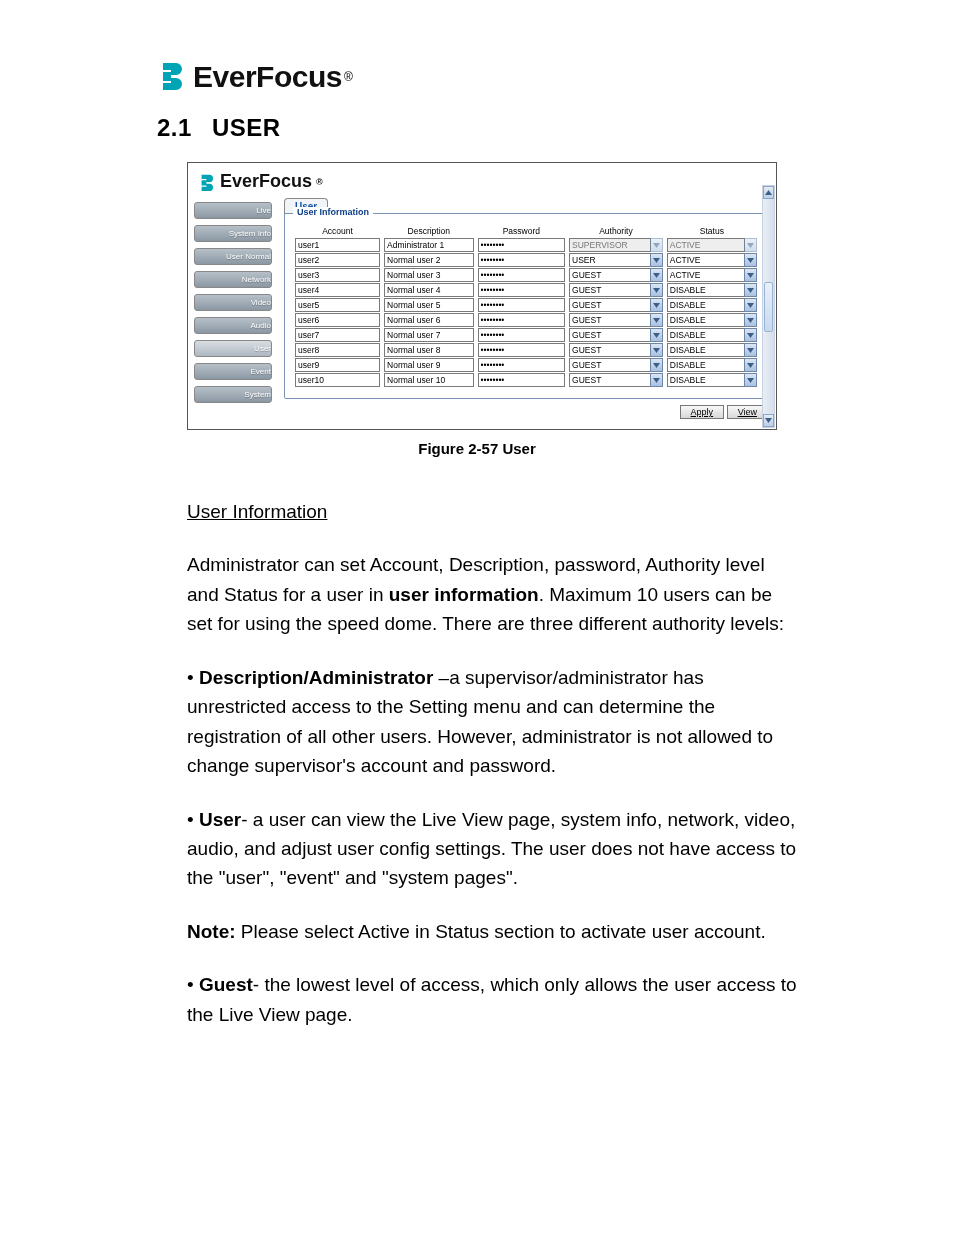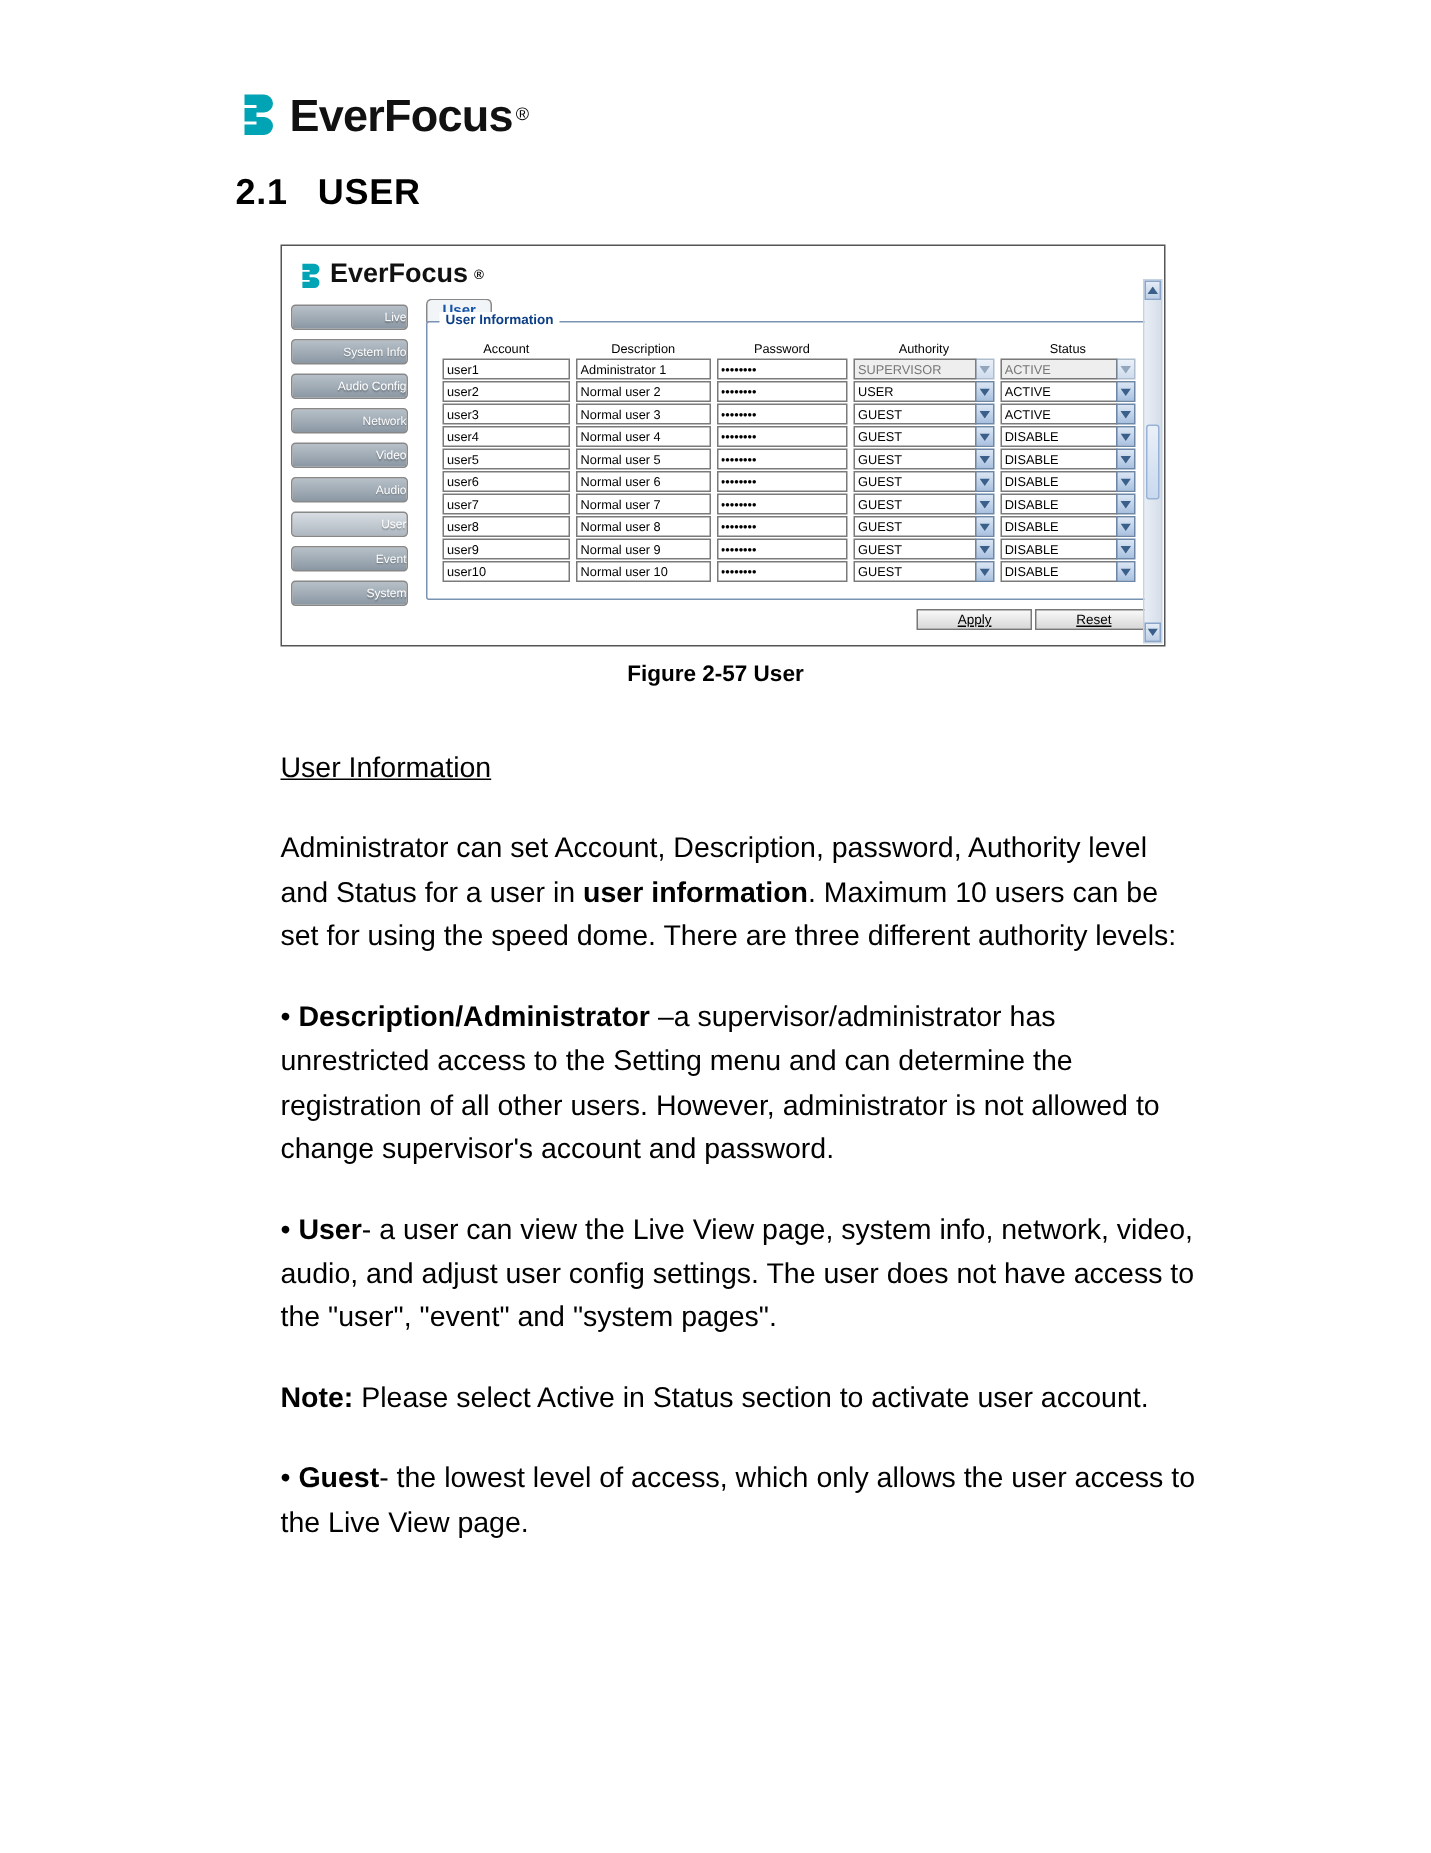--- a/index.html
+++ b/index.html
@@ -157,21 +157,21 @@
   .sel-wrap.disabled .sel-arrow { opacity:.55; cursor:default;}
   .btns {
     text-align: right;
     margin-top: 6px;
   }
   .btn {
     display:inline-block;
     border:1px solid #777;
     background: linear-gradient(#f8f8f8,#d8d8d8);
     font-size:9px;
-    padding: 1px 26px;
+    padding: 1px 10px;
     cursor:pointer;
     text-decoration: underline;
     color:#000;
   }
   .scrollbar {
     position:absolute;
     right:1px; top:22px; bottom:1px; width:13px;
     background: linear-gradient(to right,#e9eef5,#d6dee9);
     border:1px solid #c6d2e2;
   }
@@ -233,21 +233,21 @@
             <path d="M6 3 h13 a6 6 0 0 1 0 12 h-5 v3 h5 a6 6 0 0 1 0 12 h-13 v-7 h8 v-2 h-8 v-9 h8 v-2 h-8 z" fill="#00a4b4"></path>
           </svg>
         <span>EverFocus</span>
           <span style="font-size:9px;vertical-align:super">®</span>
       </div>
     </div>
     <div class="shot-body">
       <div class="sidebar" id="sidebar">
           <div class="side-btn">Live</div>
           <div class="side-btn">System Info</div>
-          <div class="side-btn">Audio Config</div>
+          <div class="side-btn">User Normal</div>
           <div class="side-btn">Network</div>
           <div class="side-btn">Video</div>
           <div class="side-btn">Audio</div>
           <div class="side-btn sel">User</div>
           <div class="side-btn">Event</div>
           <div class="side-btn">System</div>
         </div>
       <div class="main">
         <span class="tab">User</span>
         <div class="panel">
@@ -511,21 +511,21 @@
                         </svg>
                       </div>
                     </div>
                   </td>
                 </tr>
               </tbody>
           </table>
         </div>
         <div class="btns">
           <span class="btn">Apply</span>
-          <span class="btn">Reset</span>
+          <span class="btn">View</span>
         </div>
       </div>
     </div>
     <div class="scrollbar">
       <div class="arrow-btn">
         <svg width="7" height="5">
             <path d="M3.5 0 L7 5 L0 5 Z" fill="#3a5f8a"></path>
           </svg>
       </div>
       <div class="thumb"></div>

